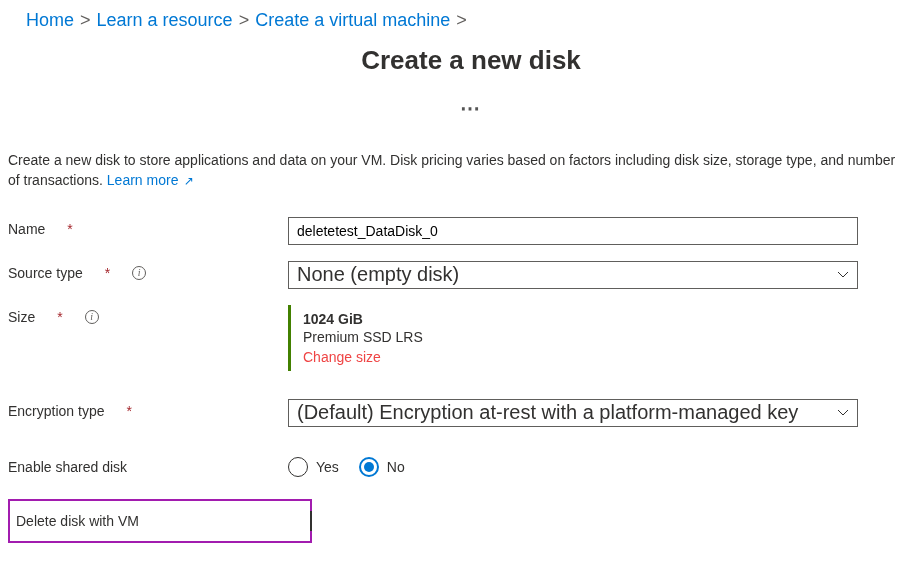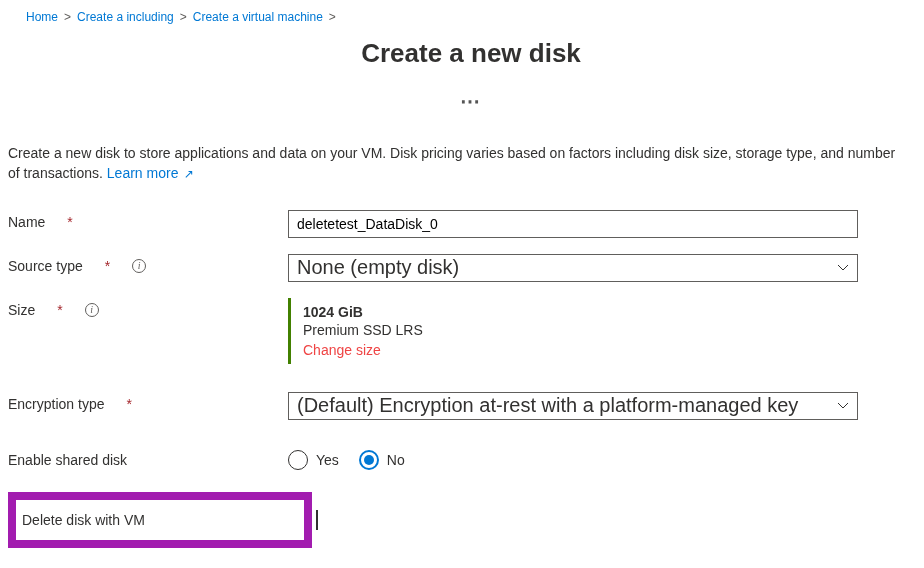--- a/index.html
+++ b/index.html
@@ -8,21 +8,21 @@
     padding: 8px 8px 8px 8px;
     font-family: "Segoe UI", -apple-system, sans-serif;
     font-size: 14px;
     color: #323130;
     background: #ffffff;
   }
   .breadcrumb {
     display: flex;
     align-items: center;
     gap: 6px;
-    font-size: 12px;
+    font-size: 18px;
     padding: 2px 0 10px 18px;
   }
   .breadcrumb a {
     color: #0078d4;
     text-decoration: none;
     cursor: pointer;
   }
   .breadcrumb .sep {
     color: #605e5c;
   }
@@ -150,21 +150,21 @@
   .radio-circle.checked {
     border: 2px solid #0078d4;
   }
   .radio-circle.checked .dot {
     width: 10px;
     height: 10px;
     background: #0078d4;
     border-radius: 50%;
   }
   .highlight-row {
-    border: 8px solid #a21caf;
+    border: 2px solid #a21caf;
     padding: 10px 4px 10px 4px;
     display: flex;
     align-items: center;
   }
   .highlight-row .label-col {
     flex: 0 0 276px;
     padding-left: 2px;
   }
   .checkbox {
     width: 20px;
@@ -178,21 +178,21 @@
     width: 12px;
     height: 12px;
   }
 </style>
 </head>
 <body>
 
 <nav class="breadcrumb">
   <a>Home</a>
   <span class="sep">&gt;</span>
-  <a>Create a including</a>
+  <a>Learn a resource</a>
   <span class="sep">&gt;</span>
   <a>Create a virtual machine</a>
   <span class="sep">&gt;</span>
 </nav>
 
 <h1 class="page-title">
   <span>Create a new disk</span>
   <span class="dots">⋯</span>
 </h1>
 

